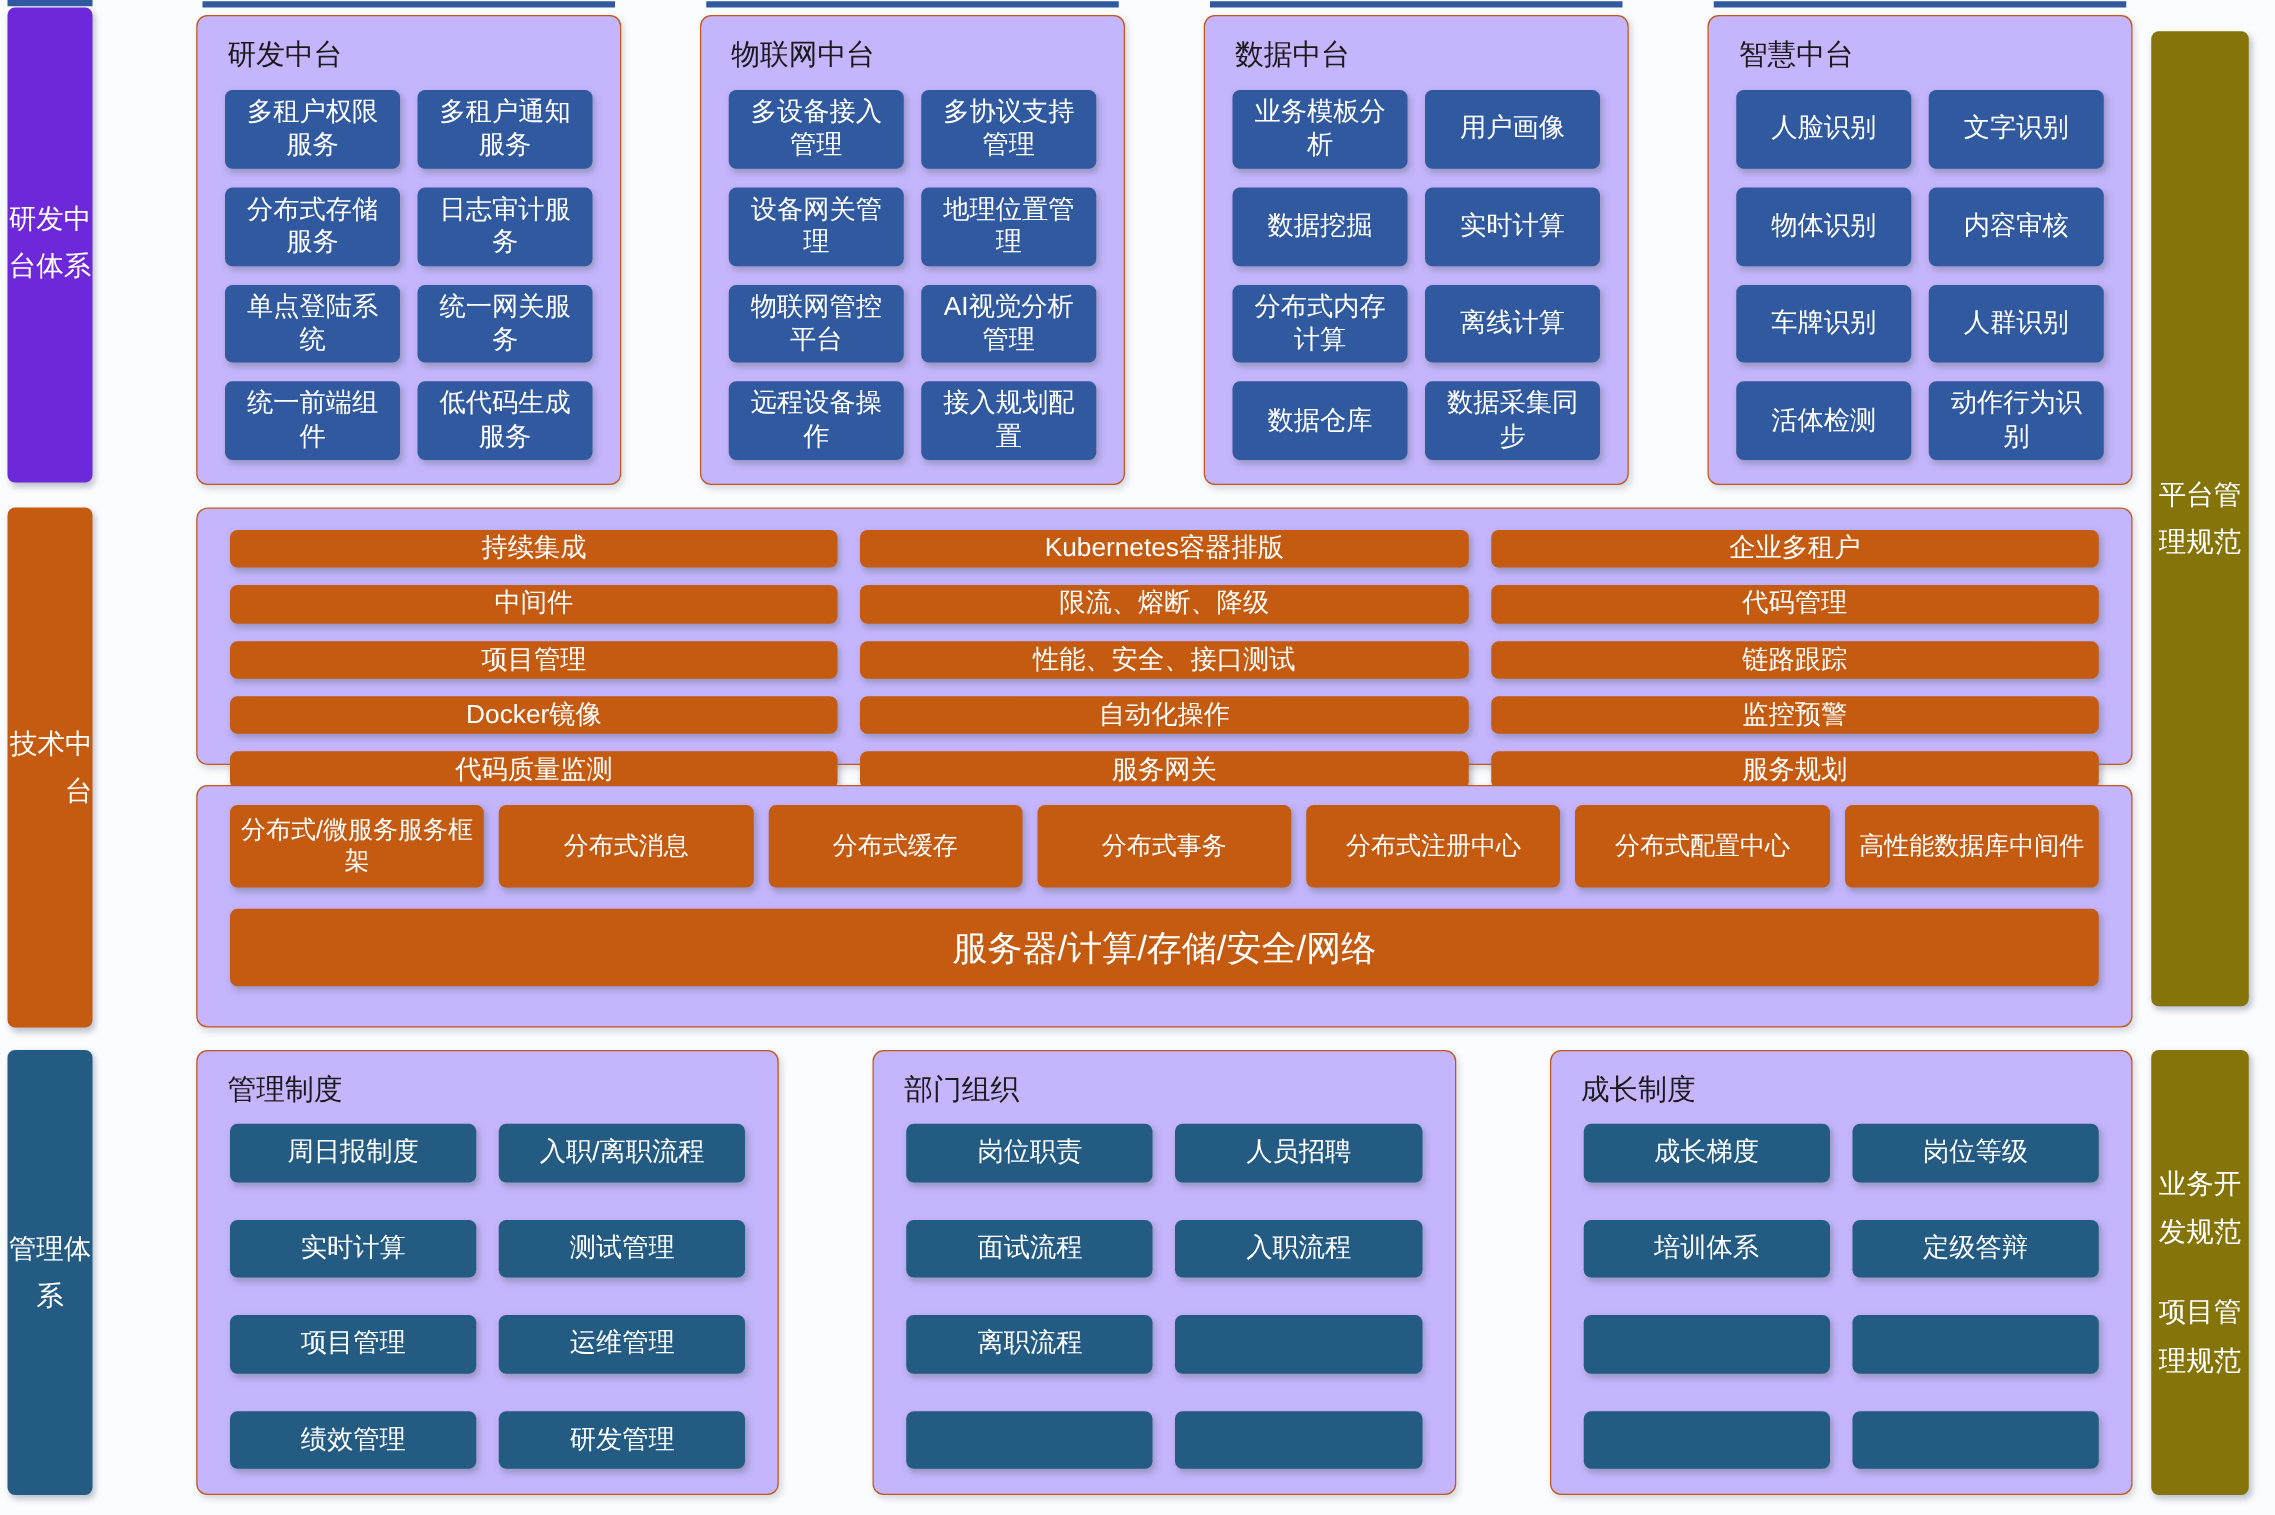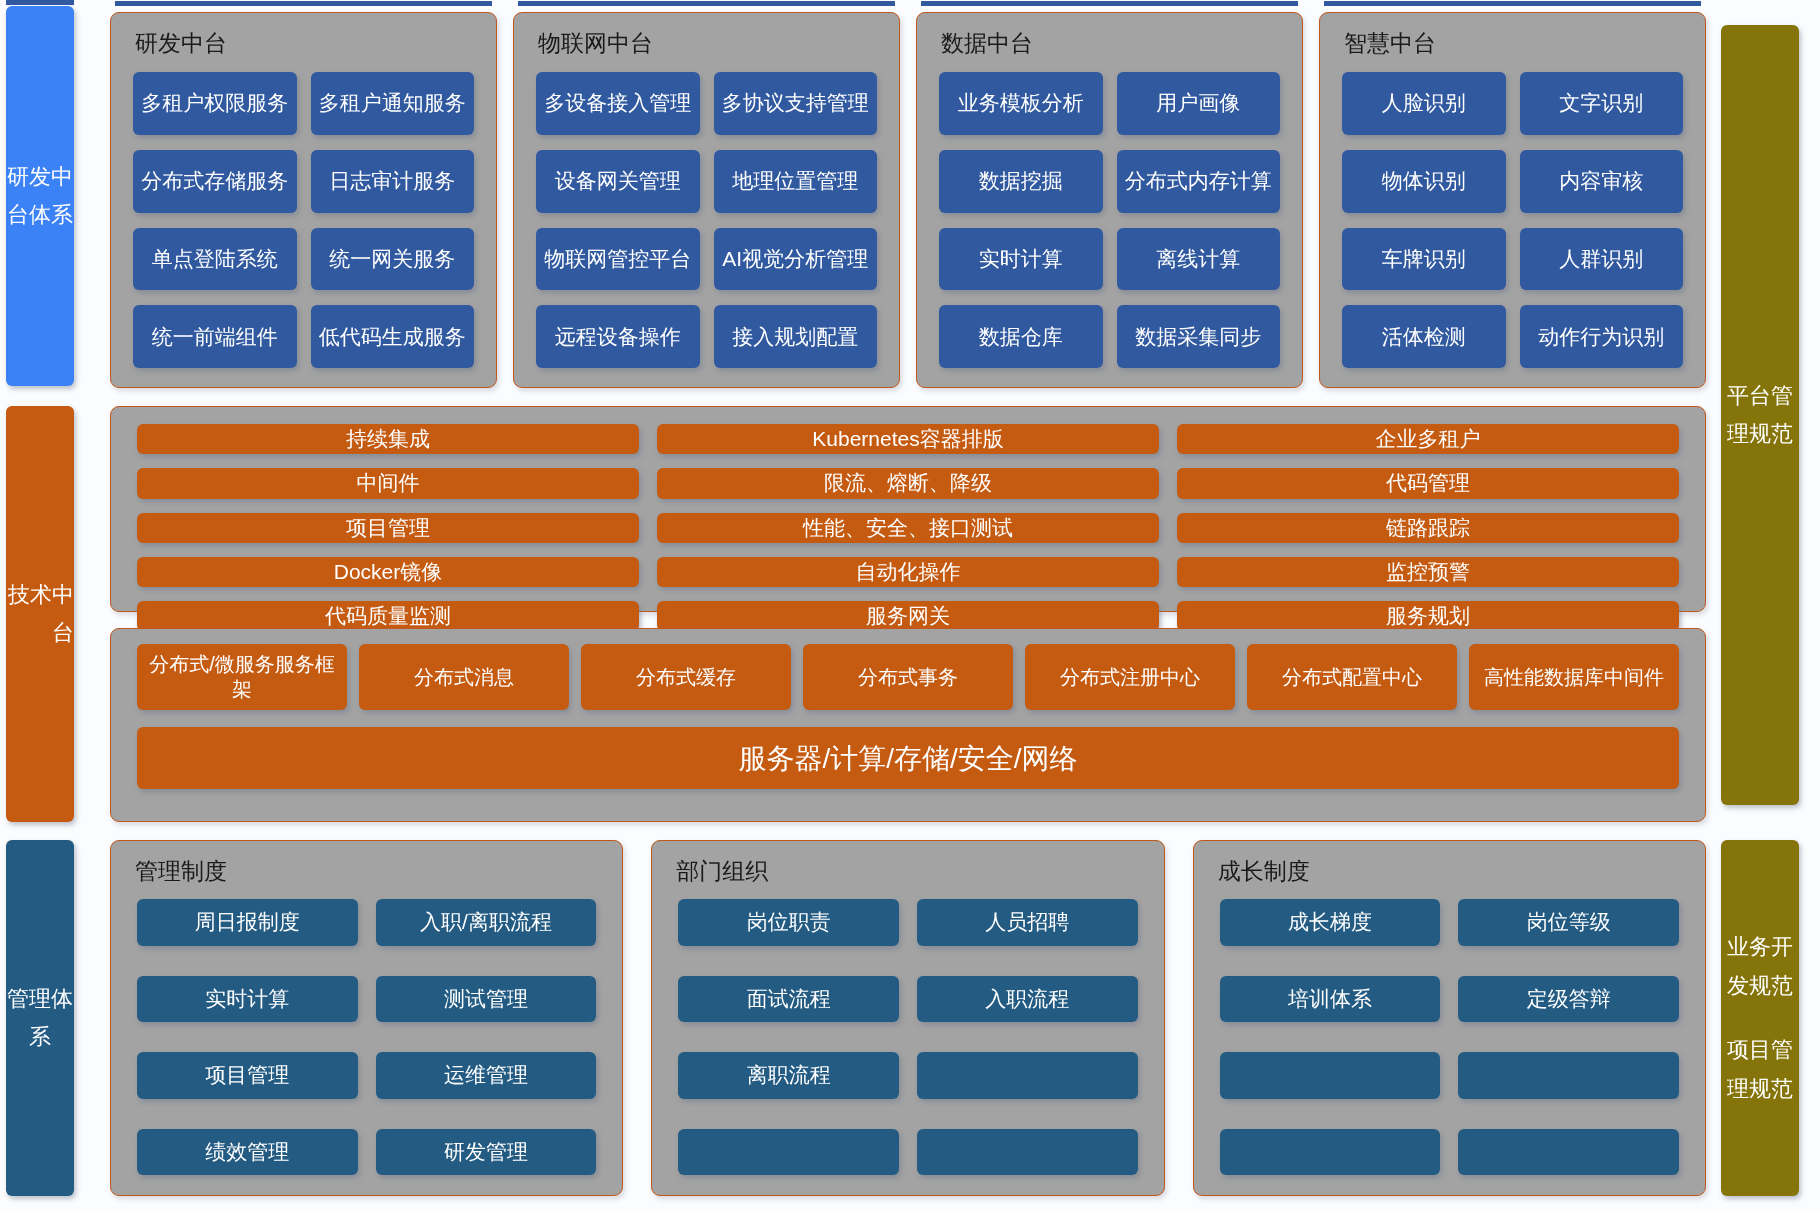--- a/index.html
+++ b/index.html
@@ -2,34 +2,34 @@
 <html><head>
 <meta charset="utf-8">
 <style>
   * { margin:0; padding:0; box-sizing:border-box; }
   body { background:#e8e8ec; font-family:"Liberation Sans","DejaVu Sans",sans-serif; }
   .canvas { position:relative; width:1820px; height:1212px; background:#fbfcfe; overflow:hidden; }
 
   
   .sideblock { position:absolute; border-radius:6px; color:#fff; display:flex; align-items:center; justify-content:center; text-align:center; box-shadow:2px 3px 5px rgba(110,120,140,.45); }
   .sideblock .vtxt { display:block; width:68px; word-break:break-all; line-height:1.75; font-size:22px; }
-  .left-1 { left:6px; top:6px;   width:68px; height:380px; background:#3b82f6; }
+  .left-1 { left:6px; top:6px;   width:68px; height:380px; background:#6d28d9;font-family:Liberation Mono, monospace; }
   .left-1::before { content:""; position:absolute; top:-6px; left:0; right:0; height:5px; background:#30599F; }
   .left-2 { left:6px; top:406px; width:68px; height:416px; background:#C55A11;text-align:right; }
   .left-3 { left:6px; top:840px; width:68px; height:356px; background:#235B83; }
   .right-1 { left:1721px; top:25px;  width:78px; height:780px; background:#857409; }
   .right-2 { left:1721px; top:840px; width:78px; height:356px; background:#857409; flex-direction:column; gap:26px; }
 
   
   .content { position:absolute; left:110px; top:12px; width:1596px; }
   .row { display:flex; }
   .top-row { height:376px; gap:16px; }
   .bottom-row { height:356px; gap:28px; margin-top:18px; }
 
-  .panel { position:relative; background:#a3a3a3; border:1.5px solid #C2571B; border-radius:9px; box-shadow:2px 3px 5px rgba(150,155,170,.35); display:flex; flex-direction:column; flex:1; }
+  .panel { position:relative; background:#c4b5fd; border:1.5px solid #C2571B; border-radius:9px; box-shadow:2px 3px 5px rgba(150,155,170,.35); display:flex; flex-direction:column; flex:1;margin-left:47px; }
   .top-row .panel::before { content:""; position:absolute; top:-12.5px; left:4px; right:4px; height:5px; background:#30599F; }
   .panel-title { font-size:23px; color:#1a1a1a; padding:15px 0 0 24px; }
 
   .g2 { display:grid; grid-template-columns:1fr 1fr; grid-auto-rows:1fr; gap:15px 14px; margin:13px 22px 19px; flex:1; }
 
   .bt { display:flex; align-items:center; justify-content:center; text-align:center; color:#fff; font-size:21px; border-radius:6px; padding:2px 8px; line-height:1.25; box-shadow:2px 3px 5px rgba(110,120,140,.5); }
   .c-blue { background:#30599F; }
   .c-orange { background:#C55A11; }
   .c-dark { background:#235B83; }
 
@@ -97,22 +97,22 @@
           <div class="bt c-blue">接入规划配置</div>
         </div>
       </div>
 
       <div class="panel">
         <div class="panel-title">数据中台</div>
         <div class="g2">
           <div class="bt c-blue">业务模板分析</div>
           <div class="bt c-blue">用户画像</div>
           <div class="bt c-blue">数据挖掘</div>
+          <div class="bt c-blue">实时计算</div>
           <div class="bt c-blue">分布式内存计算</div>
-          <div class="bt c-blue">实时计算</div>
           <div class="bt c-blue">离线计算</div>
           <div class="bt c-blue">数据仓库</div>
           <div class="bt c-blue">数据采集同步</div>
         </div>
       </div>
 
       <div class="panel">
         <div class="panel-title">智慧中台</div>
         <div class="g2">
           <div class="bt c-blue">人脸识别</div>

